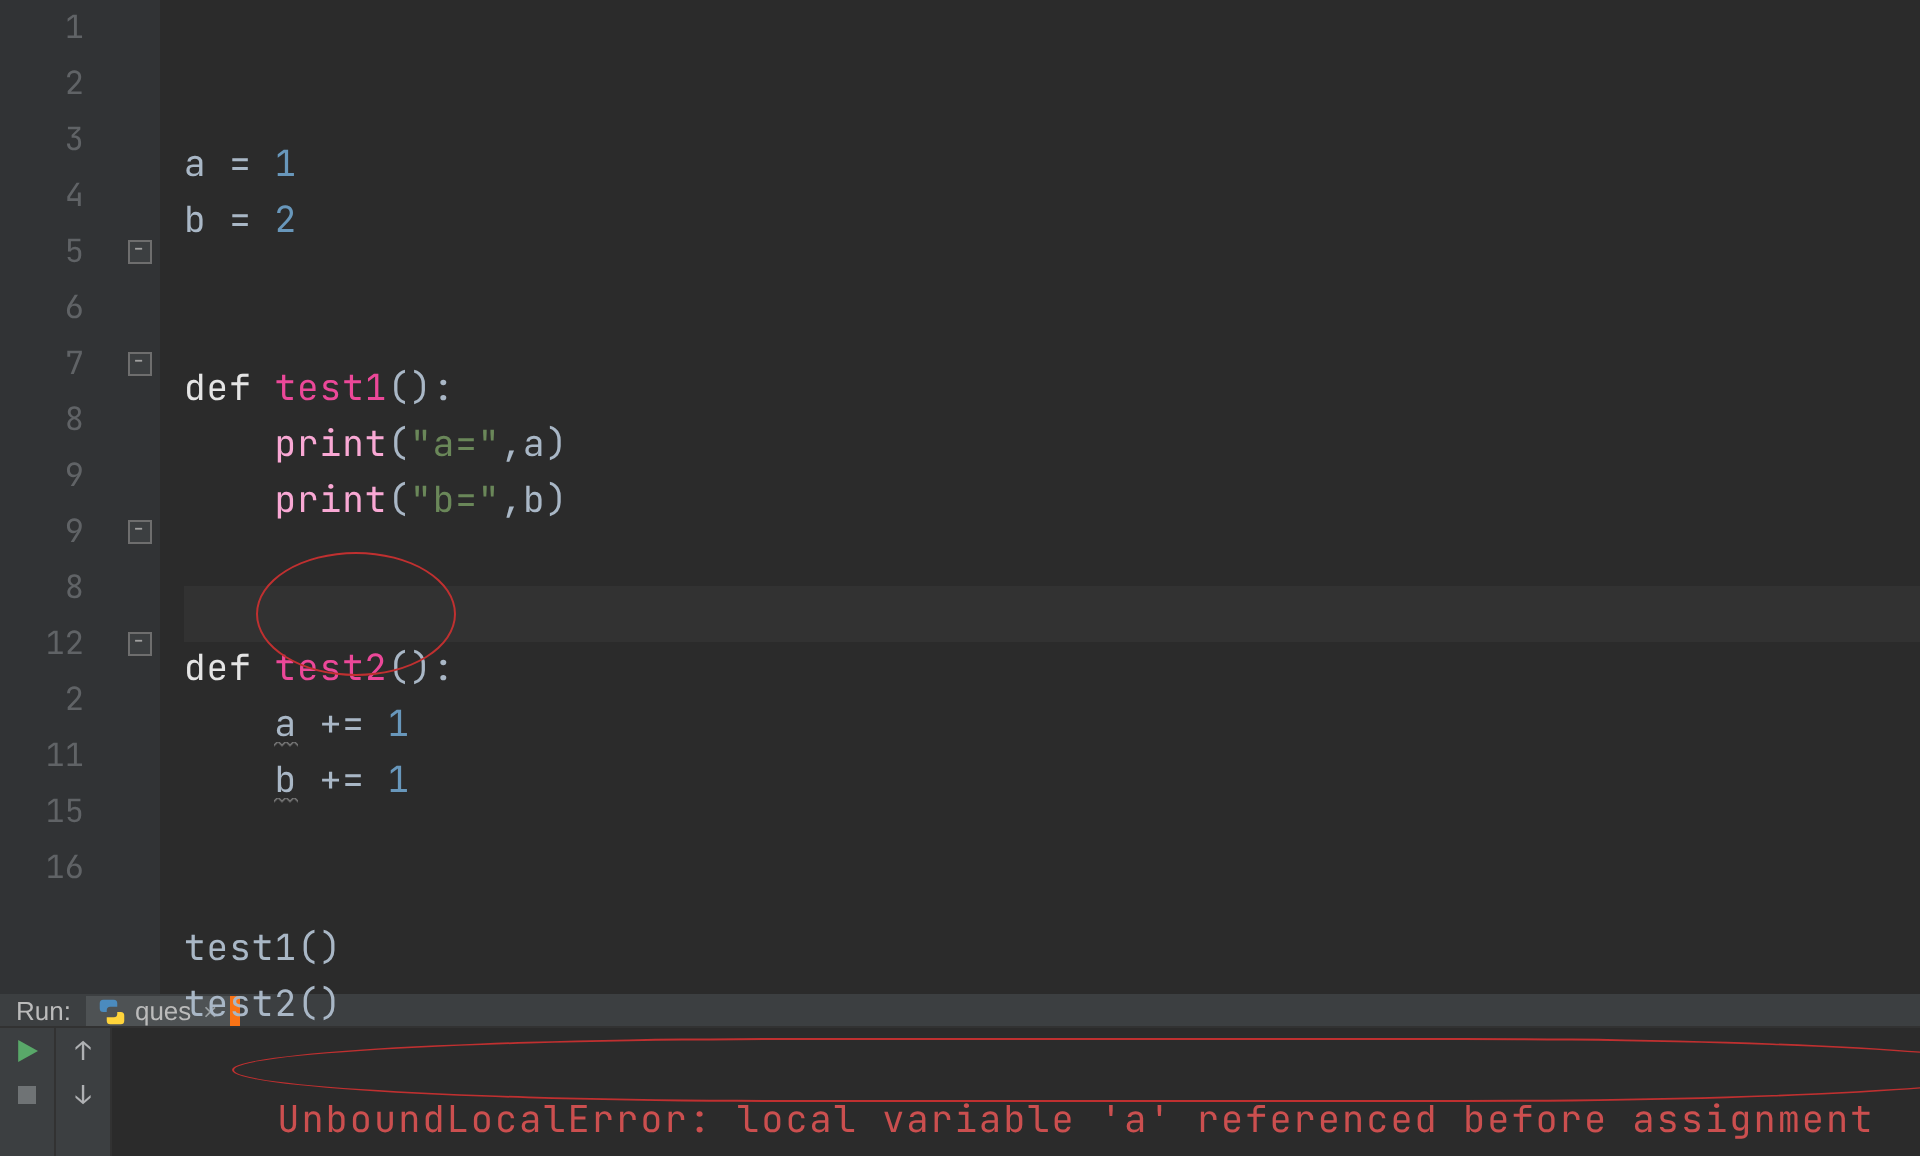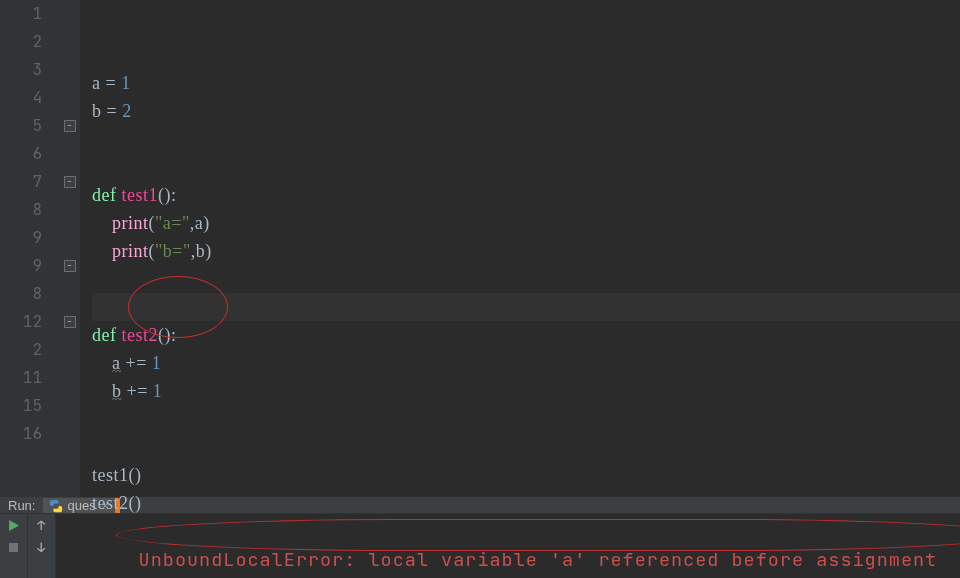--- a/index.html
+++ b/index.html
@@ -48,23 +48,23 @@
     width: 2px;
     background: #313335;
   }
   .code {
     position: relative;
     flex: 1;
     padding-left: 12px;
     white-space: pre;
     letter-spacing: 0.5px;
   }
-  .code .line { height: 28px; line-height: 28px; font-family: Liberation Serif, serif; }
+  .code .line { height: 28px; line-height: 28px; }
   .cursor-line { background: #323232; }
-  .kw { color: #86efac; }
+  .kw { color: #e5e5e5; }
   .fn { color: #ec4899; }
   .builtin { color: #f9a8d4; }
   .str { color: #6a8759; }
   .num { color: #6897bb; }
   .op { color: #a9b7c6; }
   .var { color: #a9b7c6; }
   .squiggle {
     background-image: linear-gradient(45deg, transparent 65%, #808080 80%, transparent 90%),
                       linear-gradient(-45deg, transparent 65%, #808080 80%, transparent 90%);
     background-size: 4px 4px;

